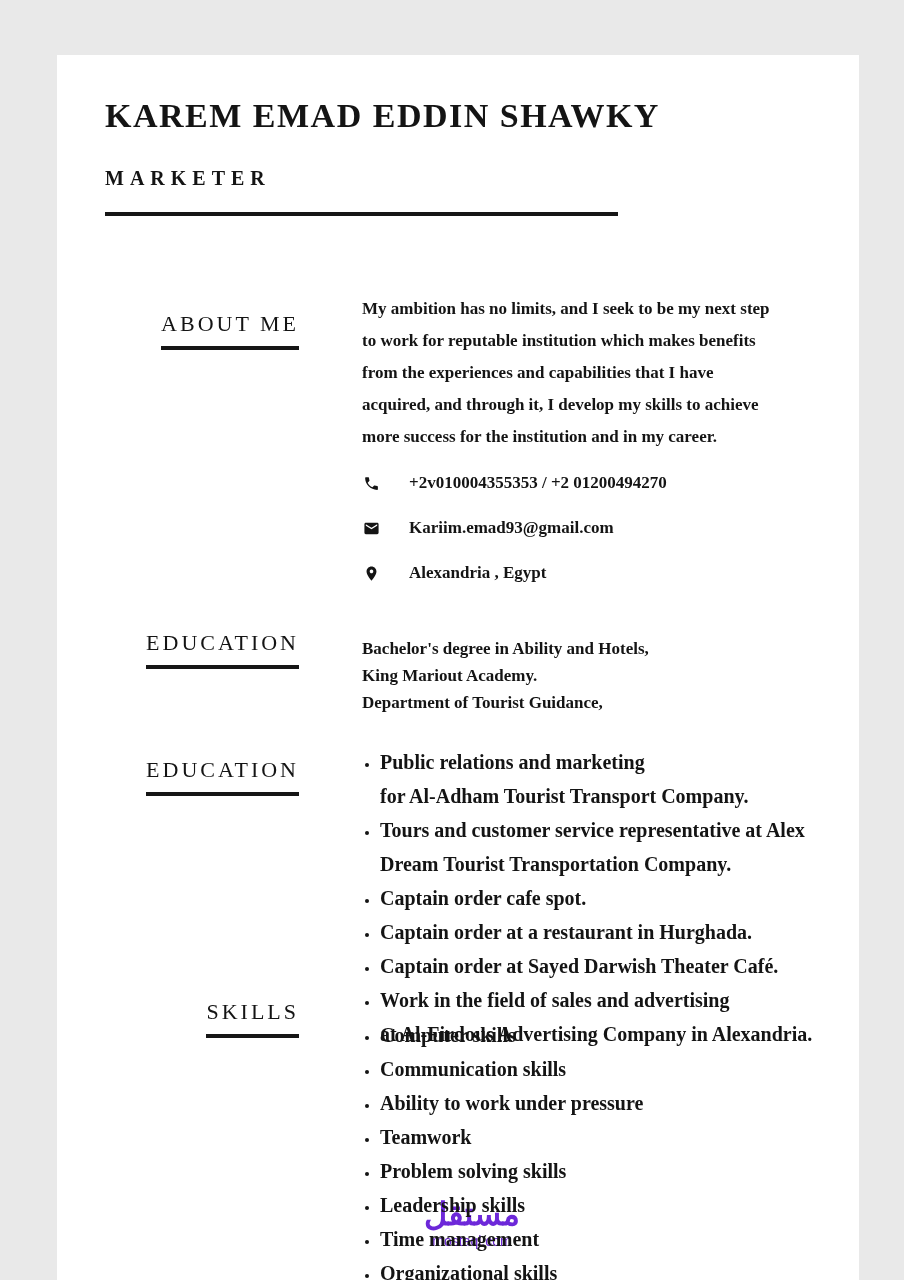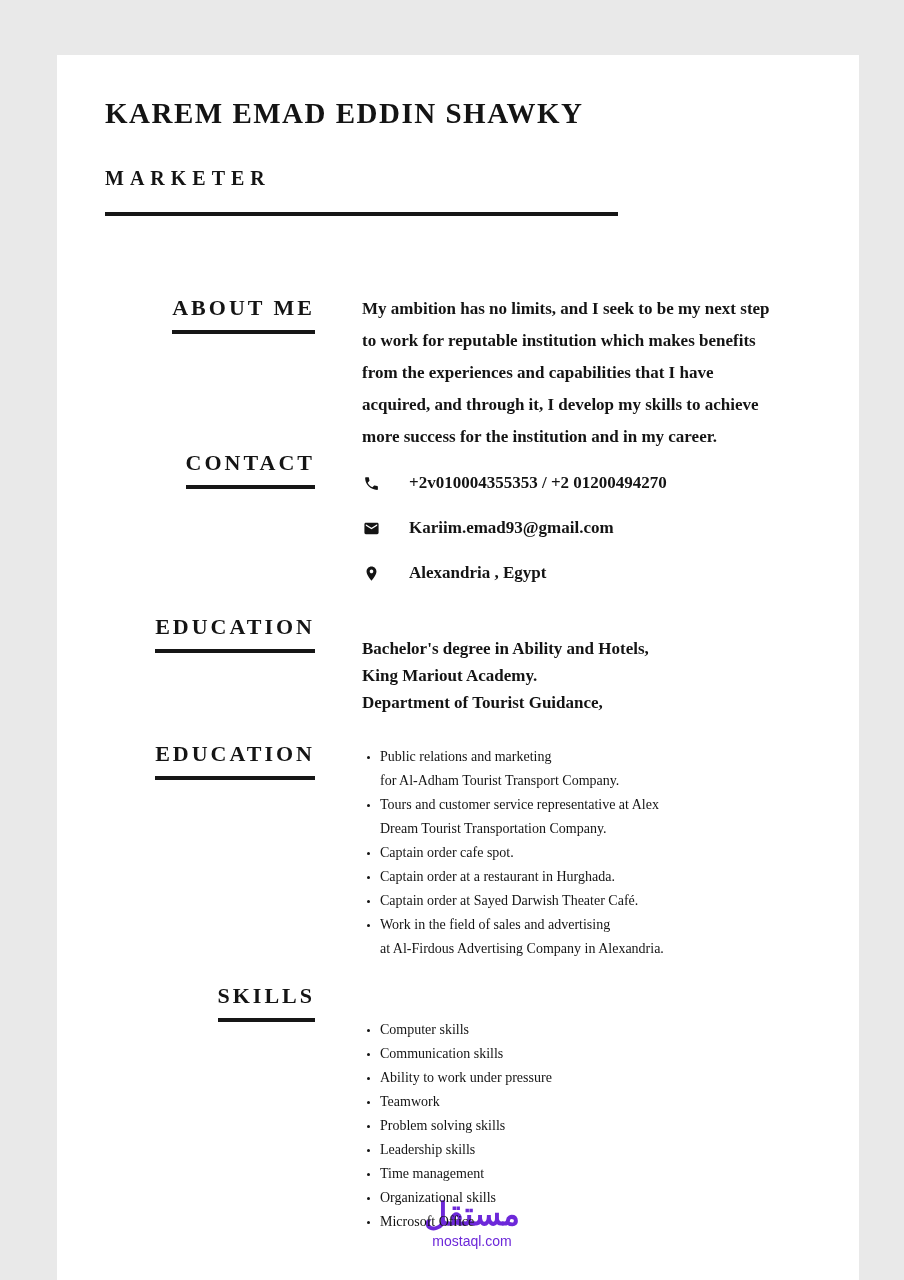--- a/index.html
+++ b/index.html
@@ -5,32 +5,32 @@
   html,body{margin:0;padding:0;background:#e9e9e9;}
   .canvas{
     position:relative;width:904px;height:1280px;background:#e9e9e9;
     overflow:hidden;font-family:"Liberation Serif","DejaVu Serif",serif;color:#141414;
   }
   .page{
     position:absolute;left:57px;top:55px;width:802px;height:1225px;background:#ffffff;
   }
   .name{
     position:absolute;left:48px;top:42px;margin:0;
-    font-size:29px;font-weight:700;letter-spacing:1.5px;white-space:nowrap;
+    font-size:34px;font-weight:700;letter-spacing:1.5px;white-space:nowrap;
   }
   .role{
     position:absolute;left:48px;top:112px;
     font-size:20px;font-weight:700;letter-spacing:6px;
   }
   .rule{
     position:absolute;left:48px;top:157px;width:513px;height:4px;background:#161616;
   }
   .sec{
-    position:absolute;right:544px;margin:0;white-space:nowrap;
-    font-size:22px;font-weight:700;letter-spacing:3px;
+    position:absolute;right:544px;margin:16px;white-space:nowrap;
+    font-size:22px;font-weight:400;letter-spacing:3px;
   }
   .sec::after{
     content:"";display:block;height:3.5px;background:#161616;margin-top:9px;
   }
   .about-h{top:240px;}
   .contact-h{top:395px;}
   .edu-h{top:559px;}
   .exp-h{top:686px;}
   .skills-h{top:928px;}
   .rcol{position:absolute;left:305px;width:478px;}
@@ -42,21 +42,21 @@
     display:flex;align-items:center;gap:29px;margin-bottom:25px;
     font-size:17px;font-weight:700;
   }
   .cicon{width:18px;height:18px;flex:0 0 18px;display:inline-flex;align-items:center;justify-content:center;}
   .cicon svg{width:17px;height:17px;fill:#141414;}
   .edu-text{top:580px;font-size:17px;font-weight:700;line-height:27px;}
   .blist{
     margin:0;padding-left:18px;list-style:disc outside;
   }
   .blist li{
-    font-size:14px;font-weight:400;line-height:24px;white-space:pre-line;
+    font-size:20px;font-weight:700;line-height:34px;white-space:pre-line;
   }
   .blist li::marker{color:#141414;font-size:0.75em;}
   .exp-list{top:690px;}
   .skills-list{top:963px;}
   .watermark{
     position:absolute;left:330px;top:1140px;width:170px;text-align:center;
     color:#6d28d9;z-index:0;user-select:none;
   }
   .wm-ar{font-size:32px;font-weight:700;}
   .wm-en{font-size:14px;font-family:"Liberation Sans",sans-serif;}
@@ -76,21 +76,20 @@
     <div class="role">MARKETER</div>
     <div class="rule"></div>
 
     <h2 class="sec about-h">ABOUT ME</h2>
     <div class="rcol about-text">My ambition has no limits, and I seek to be my next step
 to work for reputable institution which makes benefits
 from the experiences and capabilities that I have
 acquired, and through it, I develop my skills to achieve
 more success for the institution and in my career.</div>
 
-    <h2 class="sec contact-h">CONTACT</h2>
     <div class="rcol contact-list">
       <div class="c-row">
         <span class="cicon">
           <svg viewBox="0 0 24 24" aria-hidden="true">
               <path d="M6.62 10.79c1.44 2.83 3.76 5.14 6.59 6.59l2.2-2.2c.27-.27.67-.36 1.02-.24 1.12.37 2.33.57 3.57.57.55 0 1 .45 1 1V20c0 .55-.45 1-1 1-9.39 0-17-7.61-17-17 0-.55.45-1 1-1h3.5c.55 0 1 .45 1 1 0 1.25.2 2.45.57 3.57.11.35.03.74-.25 1.02l-2.2 2.2z"></path>
             </svg>
         </span>
         <span class="ctext">+2v010004355353 / +2 01200494270</span>
       </div>
       <div class="c-row">

